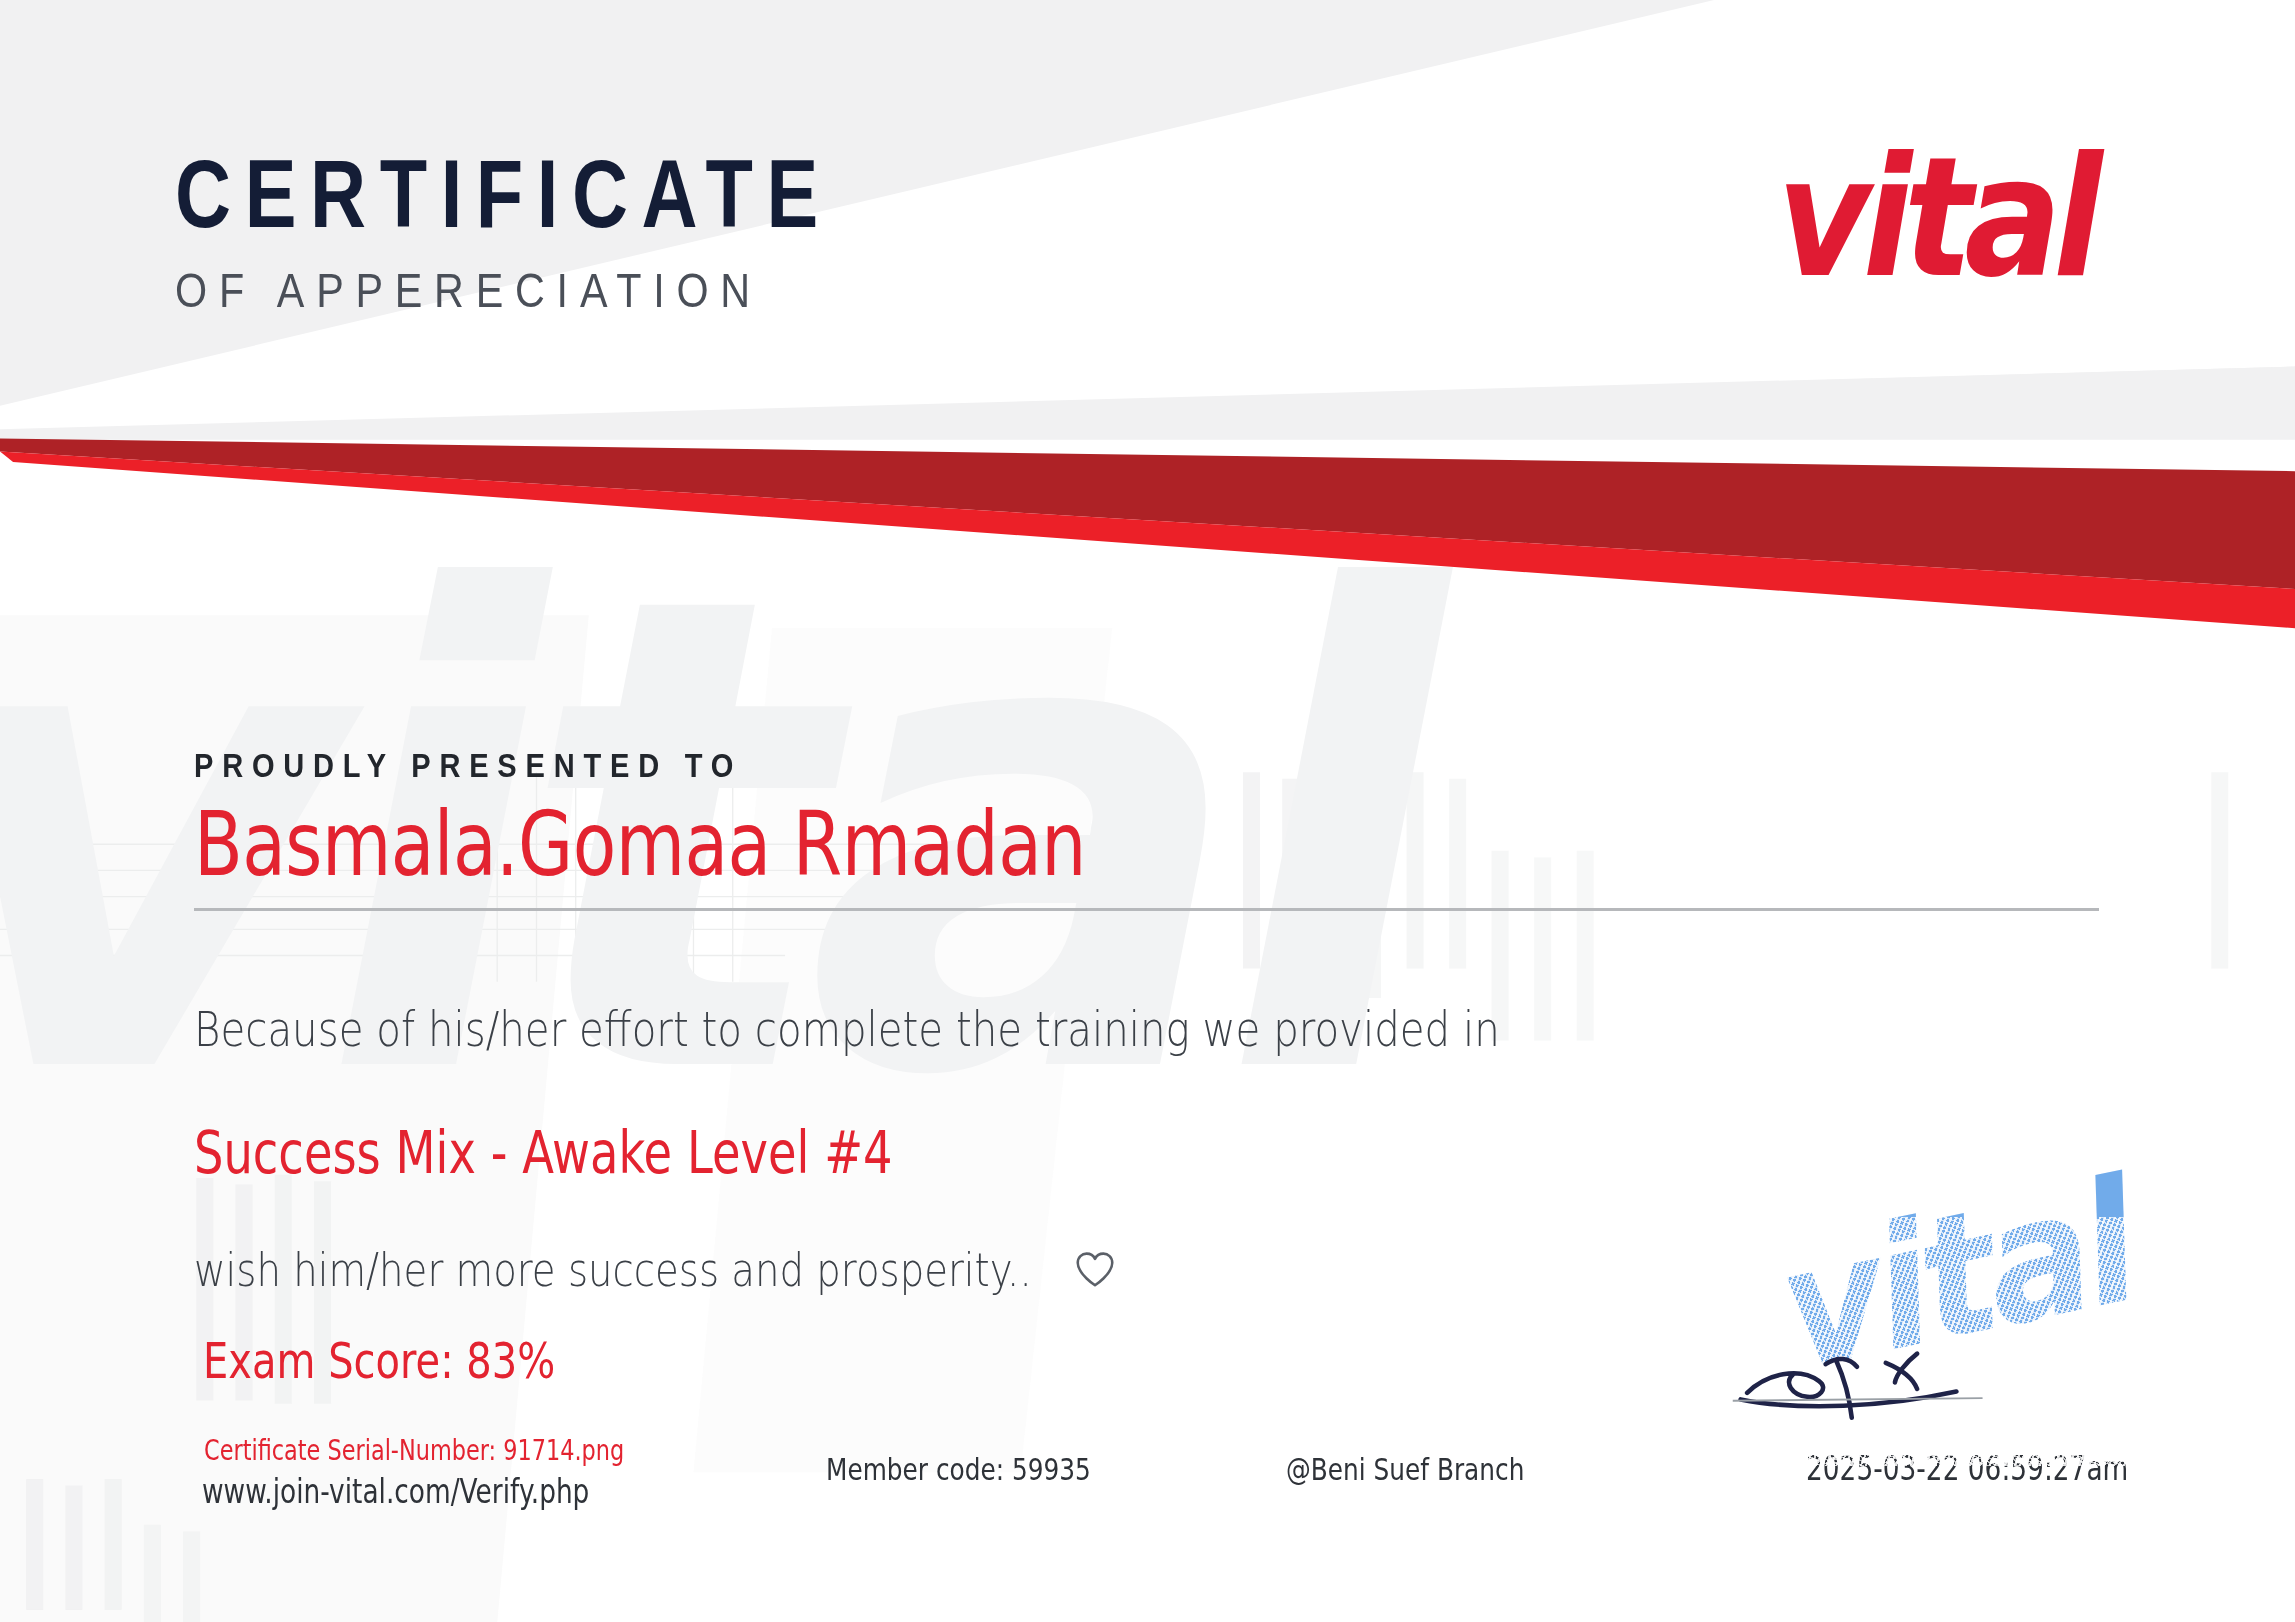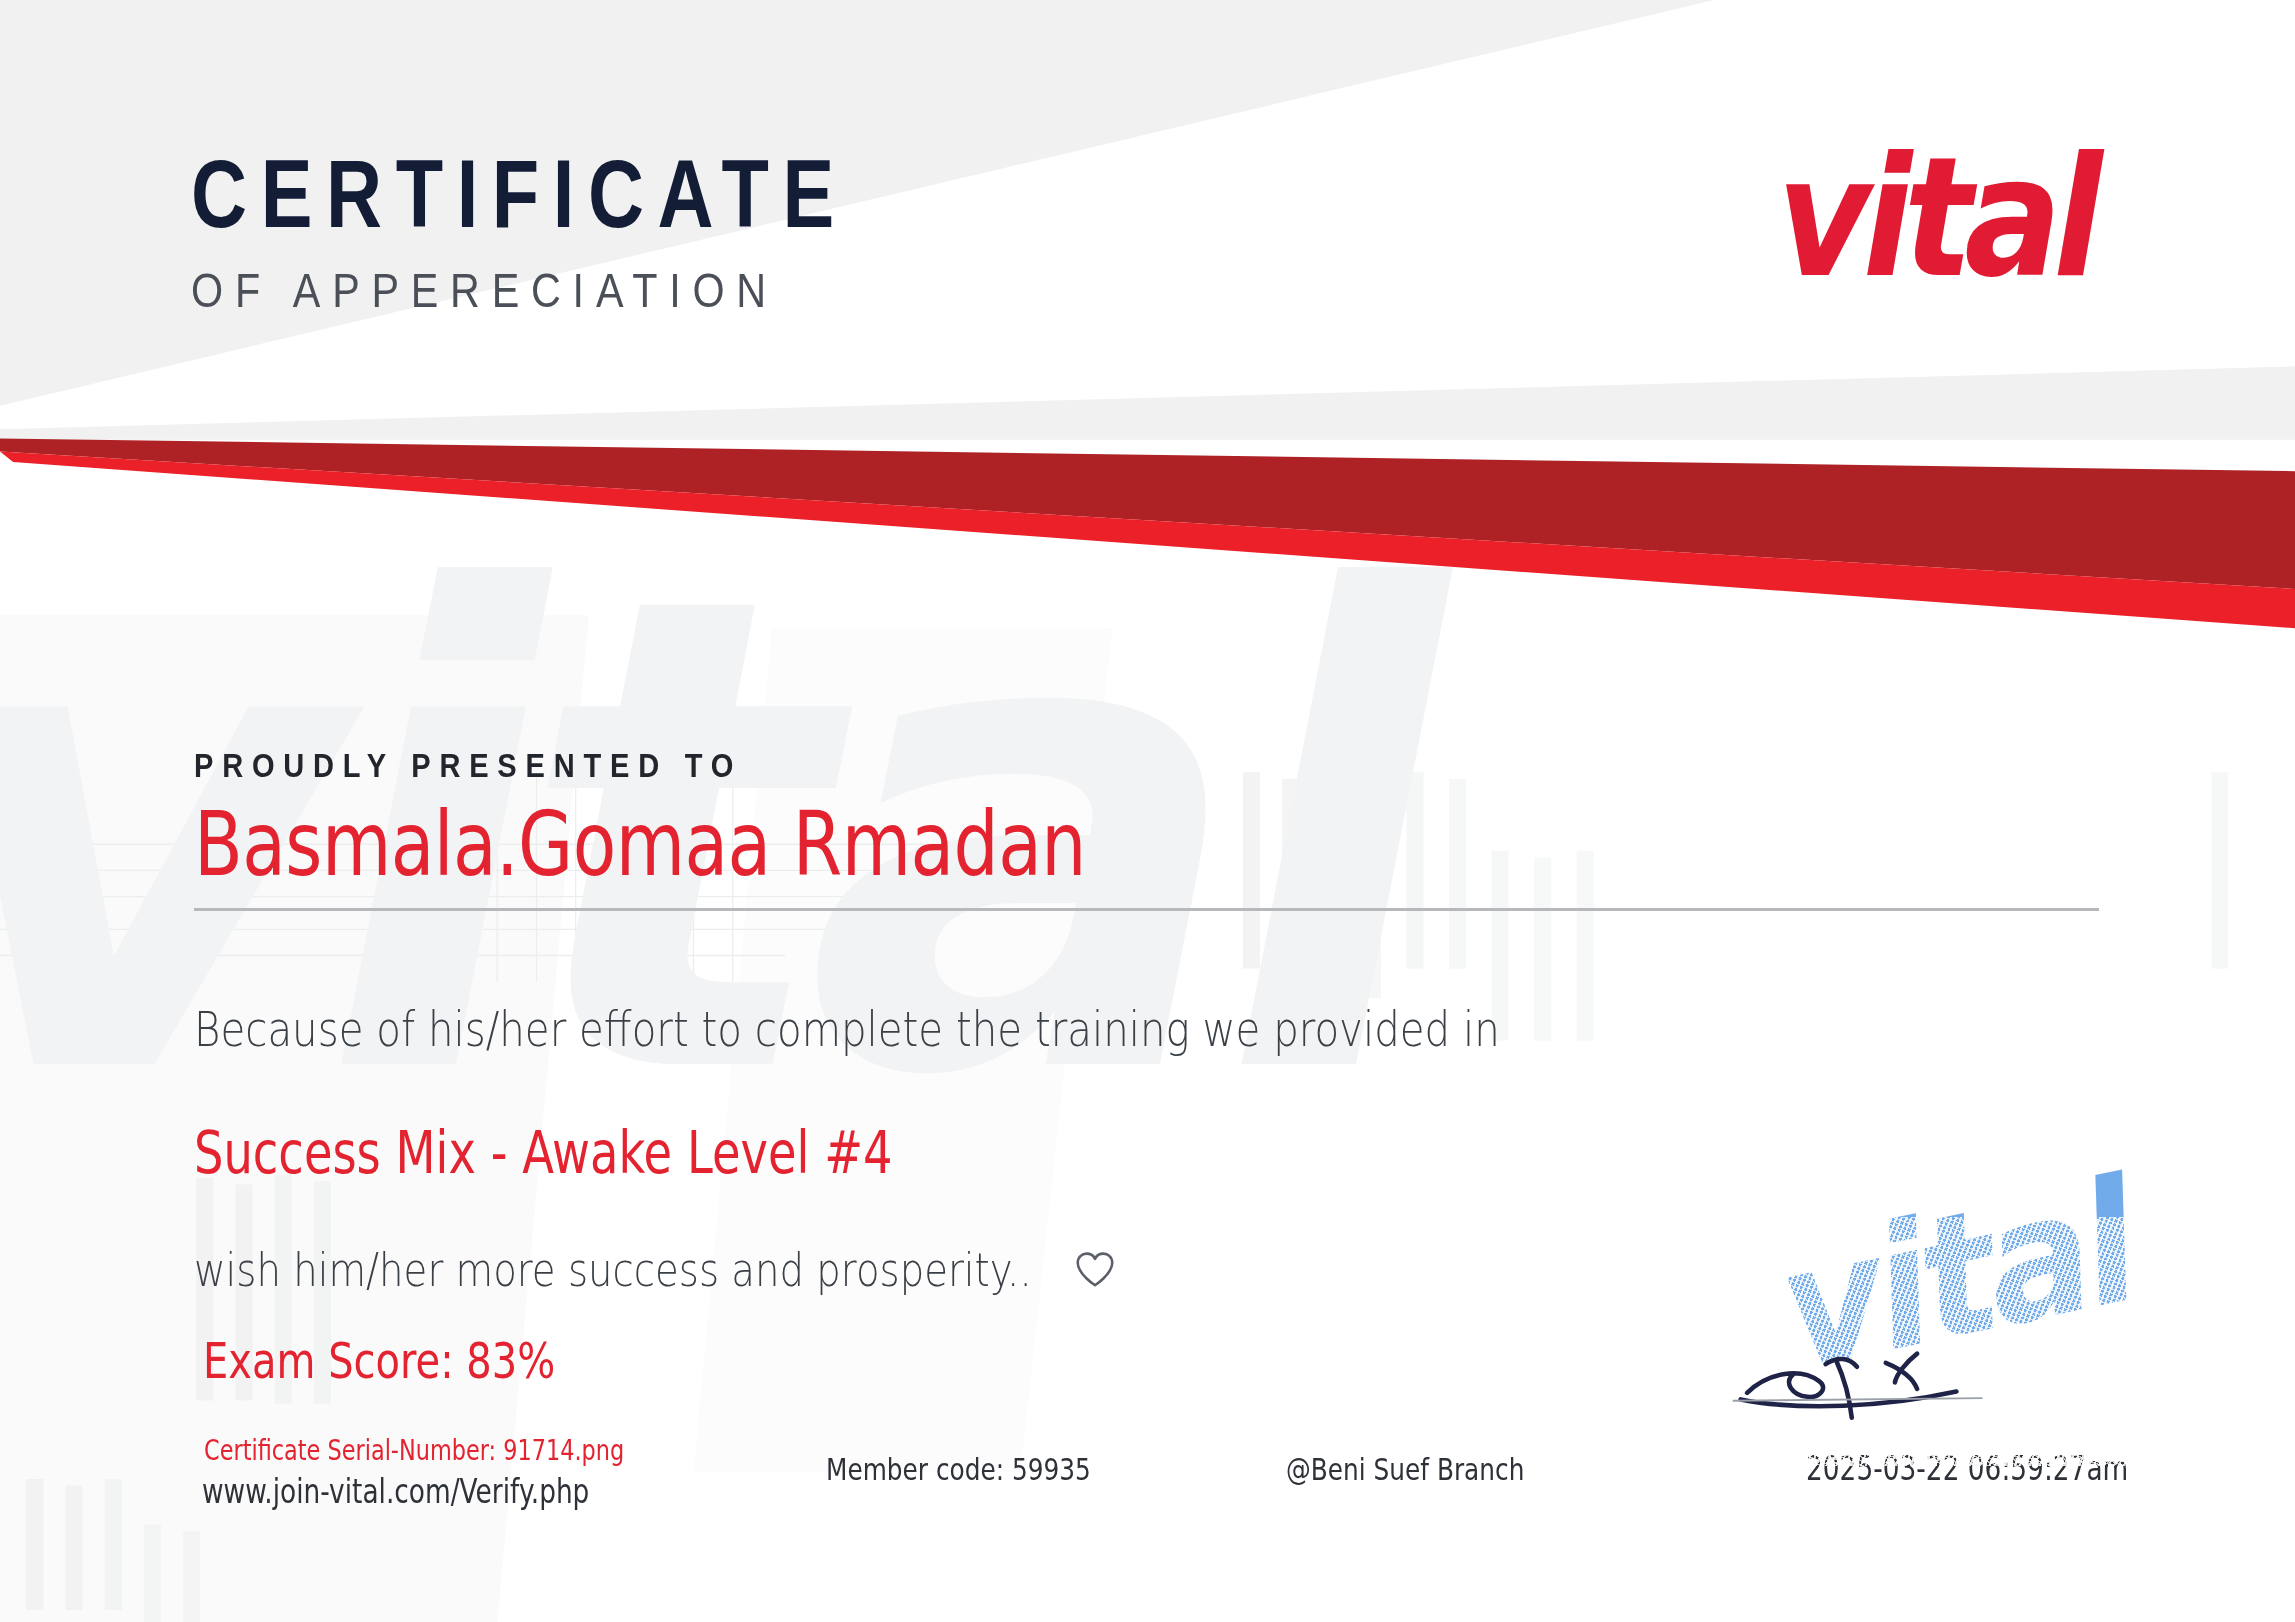--- a/index.html
+++ b/index.html
@@ -46,21 +46,21 @@
     line-height: 0.92;
     color: #f2f3f4;
     letter-spacing: -26px;
     white-space: nowrap;
     user-select: none;
   }
 
   
   .title-block {
     position: absolute;
-    left: 191px;
+    left: 175px;
     top: 145px;
   }
   .title-main {
     font-family: "Liberation Sans", sans-serif;
     font-weight: bold;
     font-size: 97px;
     line-height: 1;
     letter-spacing: 17px;
     color: #141d36;
     transform: scaleX(0.80);

